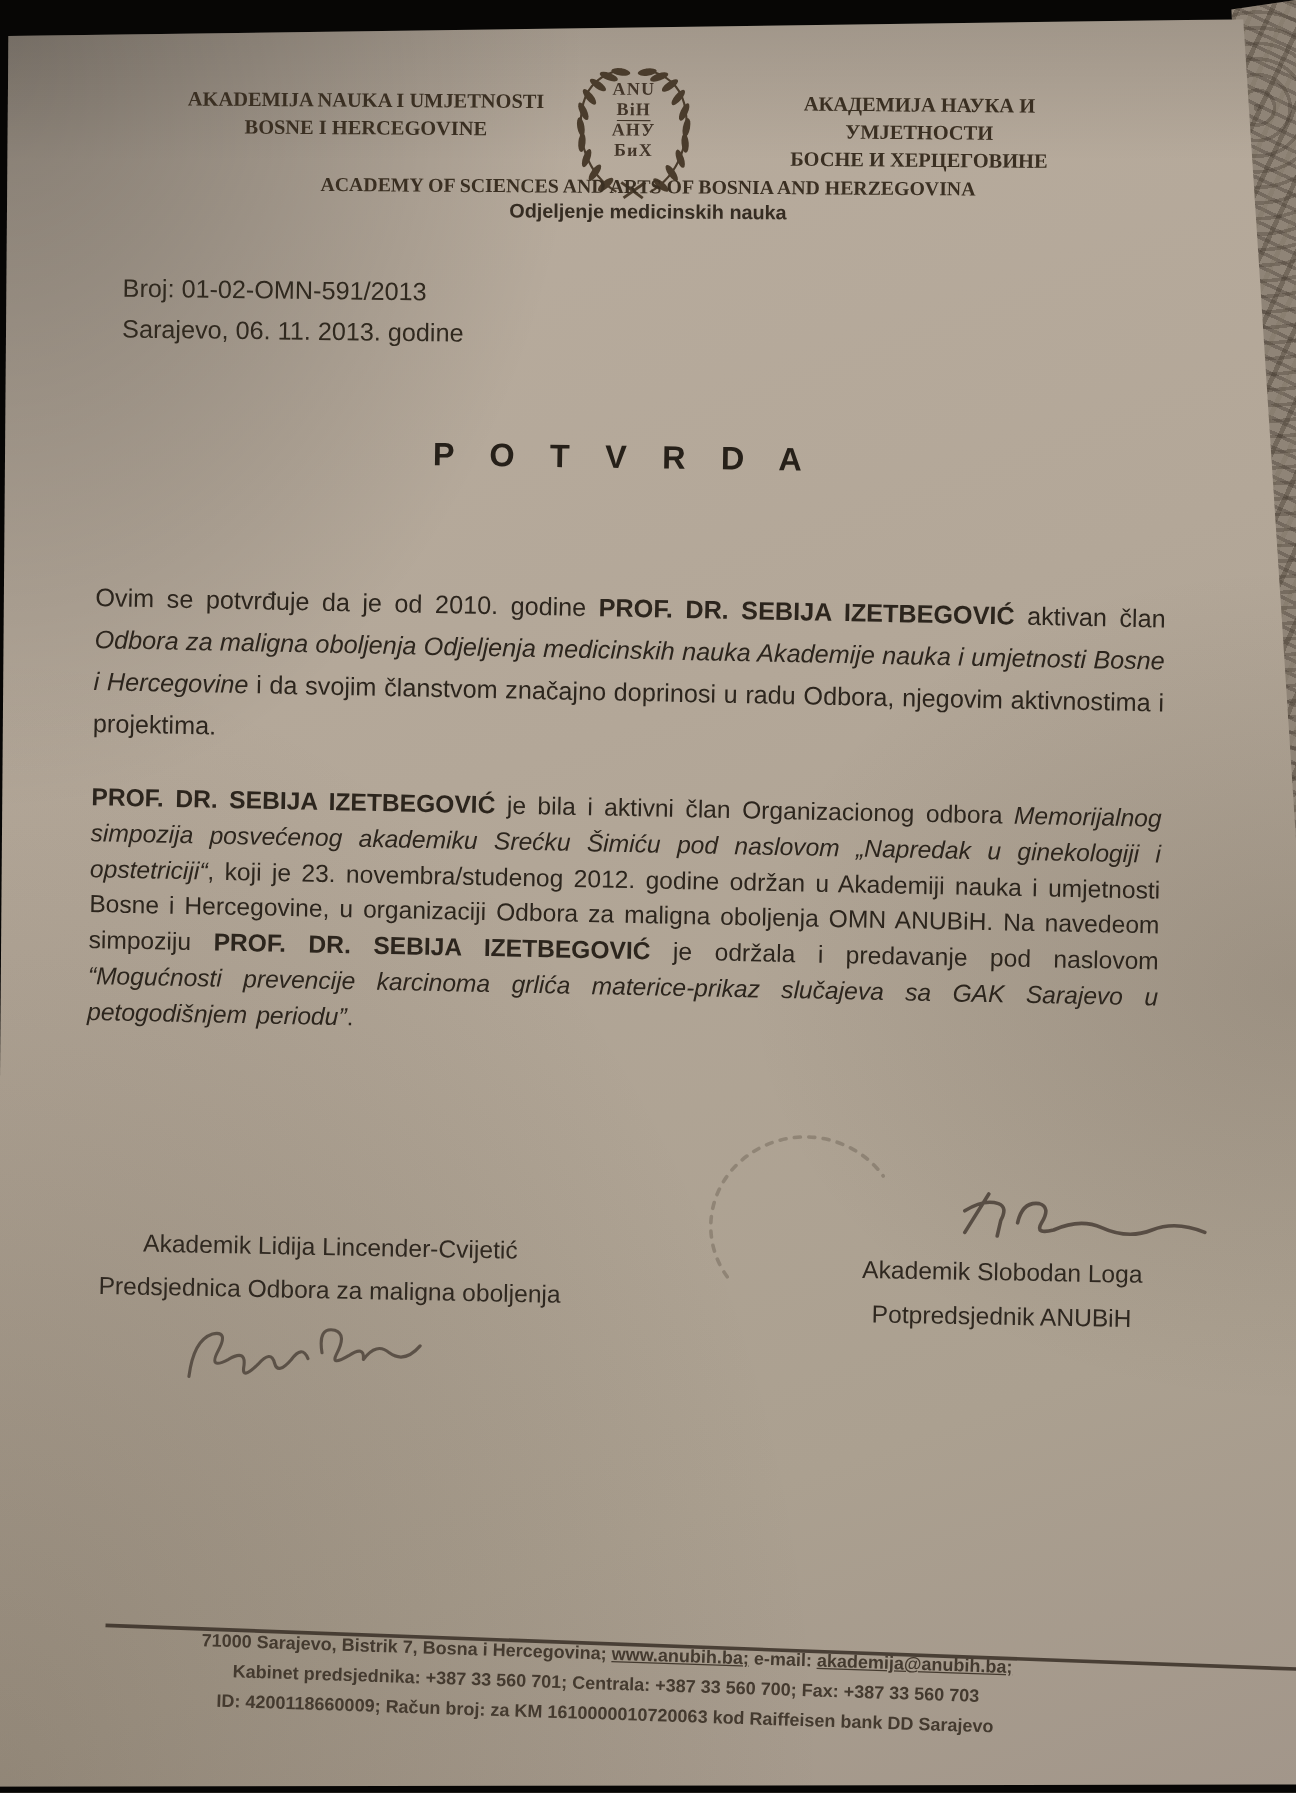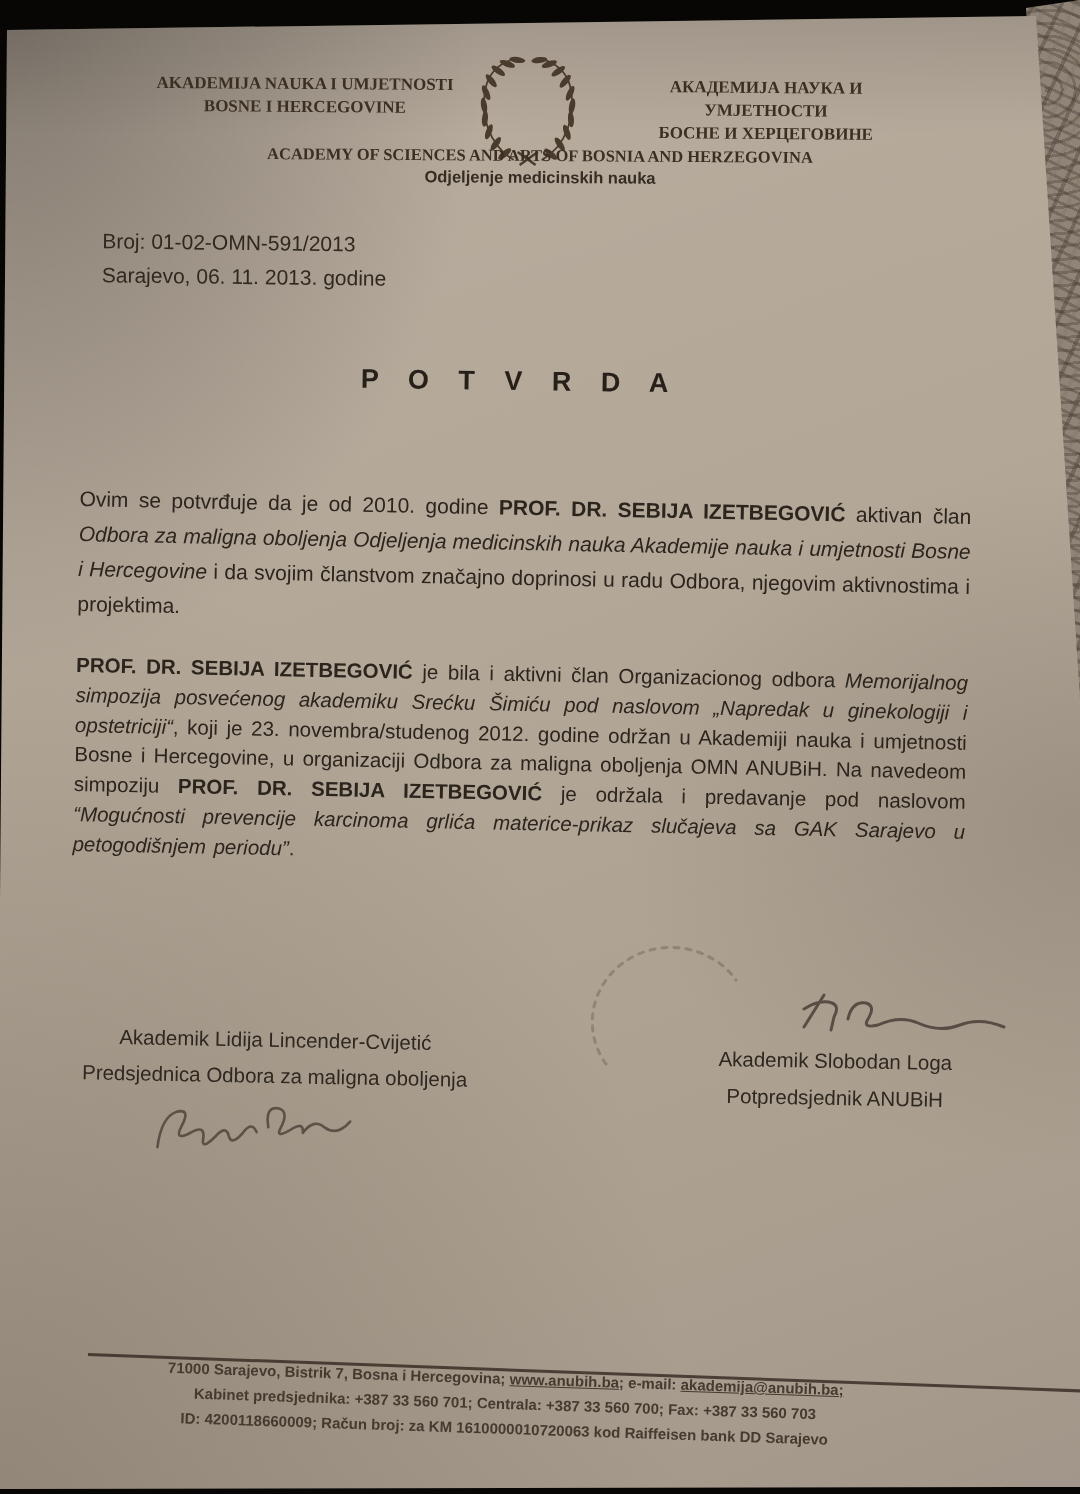--- a/index.html
+++ b/index.html
@@ -113,20 +113,26 @@
       <ellipse cx="93" cy="27" rx="3" ry="8" transform="rotate(40 93 27)"></ellipse>
       <ellipse cx="86" cy="17" rx="3" ry="8" transform="rotate(55 86 17)"></ellipse>
       <ellipse cx="77" cy="10" rx="3" ry="8" transform="rotate(70 77 10)"></ellipse>
       <ellipse cx="67" cy="6" rx="3" ry="8" transform="rotate(82 67 6)"></ellipse>
     </g>
     <g stroke="#4a3c2c" stroke-width="2.4">
       <path d="M46 98 L64 111"></path>
         <path d="M66 98 L48 111"></path>
     </g>
   </svg>
+  <div class="emblem-text">
+    <div>ANU</div>
+    <div><span class="u">BiH</span></div>
+    <div>АНУ</div>
+    <div>БиХ</div>
+  </div>
 </div>
 
 <div class="abs hdr-right">
   <div>АКАДЕМИЈА НАУКА И УМЈЕТНОСТИ</div>
   <div>БОСНЕ И ХЕРЦЕГОВИНЕ</div>
 </div>
 
 <div class="abs hdr-en">ACADEMY OF SCIENCES AND ARTS OF BOSNIA AND HERZEGOVINA</div>
 <div class="abs hdr-dept">Odjeljenje medicinskih nauka</div>
 

